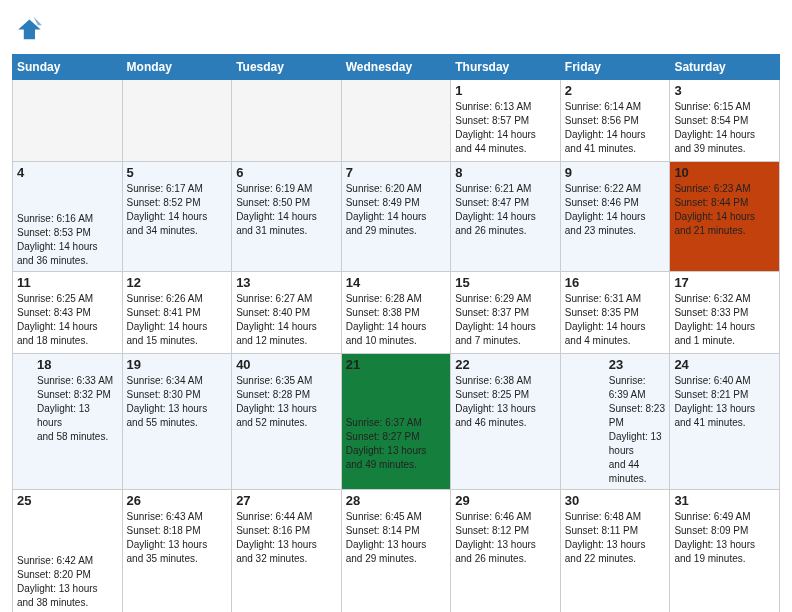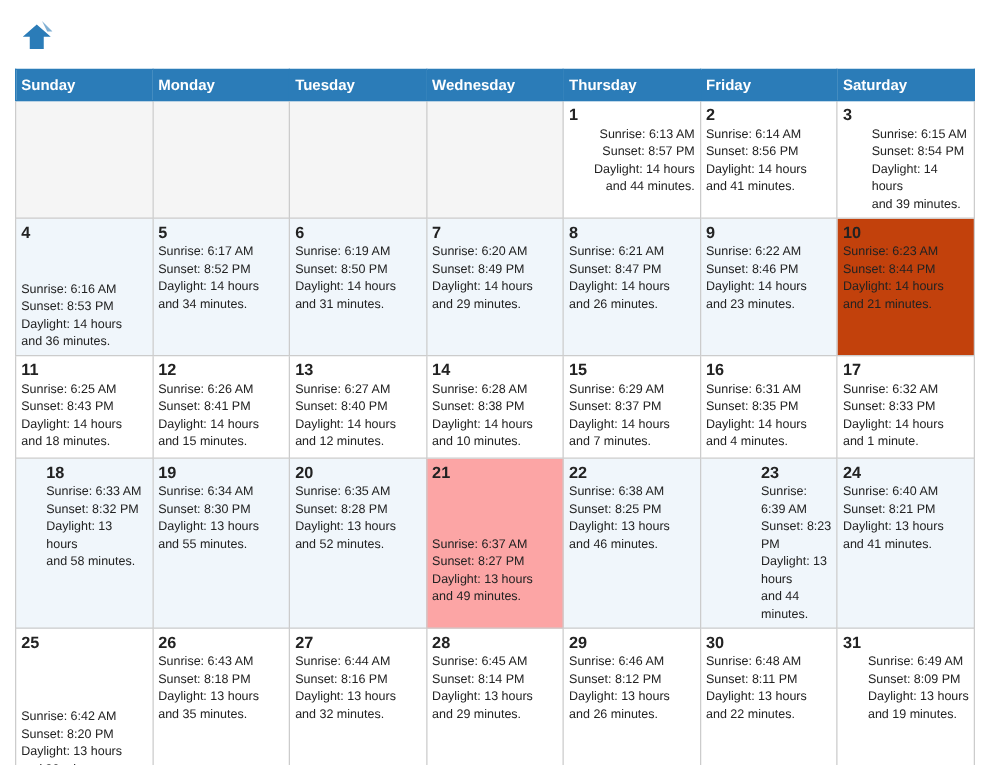--- a/index.html
+++ b/index.html
@@ -132,35 +132,35 @@
         </tr>
     </thead>
     <tbody id="calendar-body">
     <tr>
           <td class="empty"></td>
           <td class="empty"></td>
           <td class="empty"></td>
           <td class="empty"></td>
           <td>
             <span class="day-num">1</span>
-            <div class="day-info" style="white-space: pre-line; text-align: right;">Sunrise: 6:13 AM
+            <div class="day-info" style="white-space: pre-line;">Sunrise: 6:13 AM
 Sunset: 8:57 PM
 Daylight: 14 hours
 and 44 minutes.</div>
           </td>
           <td>
             <span class="day-num">2</span>
             <div class="day-info" style="white-space: pre-line;">Sunrise: 6:14 AM
 Sunset: 8:56 PM
 Daylight: 14 hours
 and 41 minutes.</div>
           </td>
           <td>
             <span class="day-num">3</span>
-            <div class="day-info" style="white-space: pre-line; margin-left: 23px;">Sunrise: 6:15 AM
+            <div class="day-info" style="white-space: pre-line;">Sunrise: 6:15 AM
 Sunset: 8:54 PM
 Daylight: 14 hours
 and 39 minutes.</div>
           </td>
         </tr>
         <tr>
           <td style="background: rgb(240, 246, 251);">
             <span class="day-num">4</span>
             <div class="day-info" style="white-space: pre-line; margin-top: 32px;">Sunrise: 6:16 AM
 Sunset: 8:53 PM
@@ -270,27 +270,27 @@
 and 58 minutes.</div>
           </td>
           <td style="background: rgb(240, 246, 251);">
             <span class="day-num">19</span>
             <div class="day-info" style="white-space: pre-line;">Sunrise: 6:34 AM
 Sunset: 8:30 PM
 Daylight: 13 hours
 and 55 minutes.</div>
           </td>
           <td style="background: rgb(240, 246, 251);">
-            <span class="day-num">20</span>
+            <span class="day-num">40</span>
             <div class="day-info" style="white-space: pre-line;">Sunrise: 6:35 AM
 Sunset: 8:28 PM
 Daylight: 13 hours
 and 52 minutes.</div>
           </td>
-          <td style="background: #fca5a5;">
+          <td style="background: #15803d;">
             <span class="day-num">21</span>
             <div class="day-info" style="white-space: pre-line; margin-top: 44px;">Sunrise: 6:37 AM
 Sunset: 8:27 PM
 Daylight: 13 hours
 and 49 minutes.</div>
           </td>
           <td style="background: rgb(240, 246, 251);">
             <span class="day-num">22</span>
             <div class="day-info" style="white-space: pre-line;">Sunrise: 6:38 AM
 Sunset: 8:25 PM
@@ -350,21 +350,21 @@
           </td>
           <td>
             <span class="day-num">30</span>
             <div class="day-info" style="white-space: pre-line;">Sunrise: 6:48 AM
 Sunset: 8:11 PM
 Daylight: 13 hours
 and 22 minutes.</div>
           </td>
           <td>
             <span class="day-num">31</span>
-            <div class="day-info" style="white-space: pre-line; margin-left: 20px;">Sunrise: 6:49 AM
+            <div class="day-info" style="white-space: pre-line;">Sunrise: 6:49 AM
 Sunset: 8:09 PM
 Daylight: 13 hours
 and 19 minutes.</div>
           </td>
         </tr>
       </tbody>
   </table>
 </div>
 
 </body></html>

